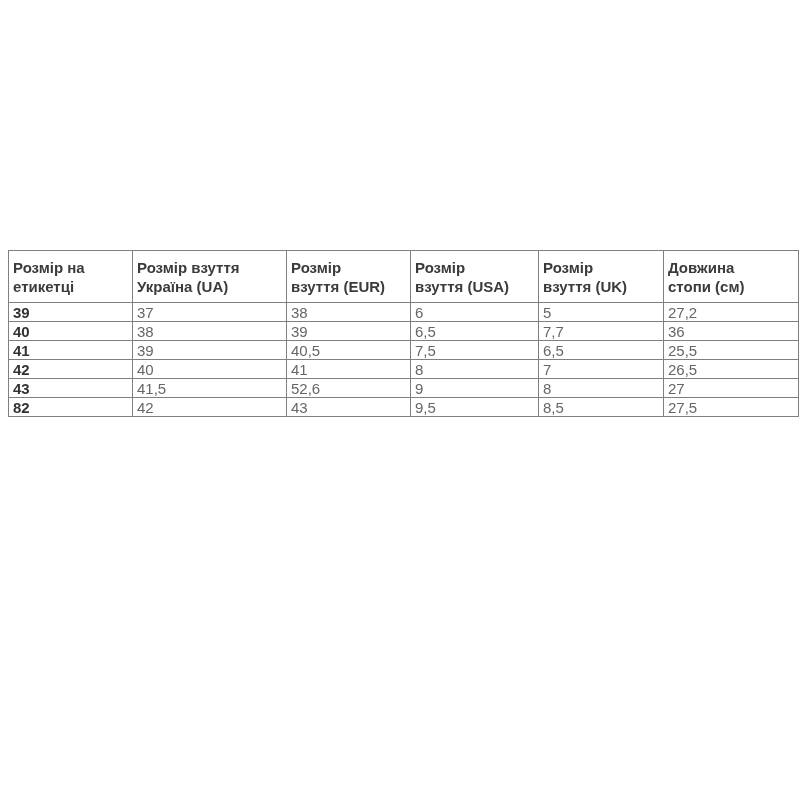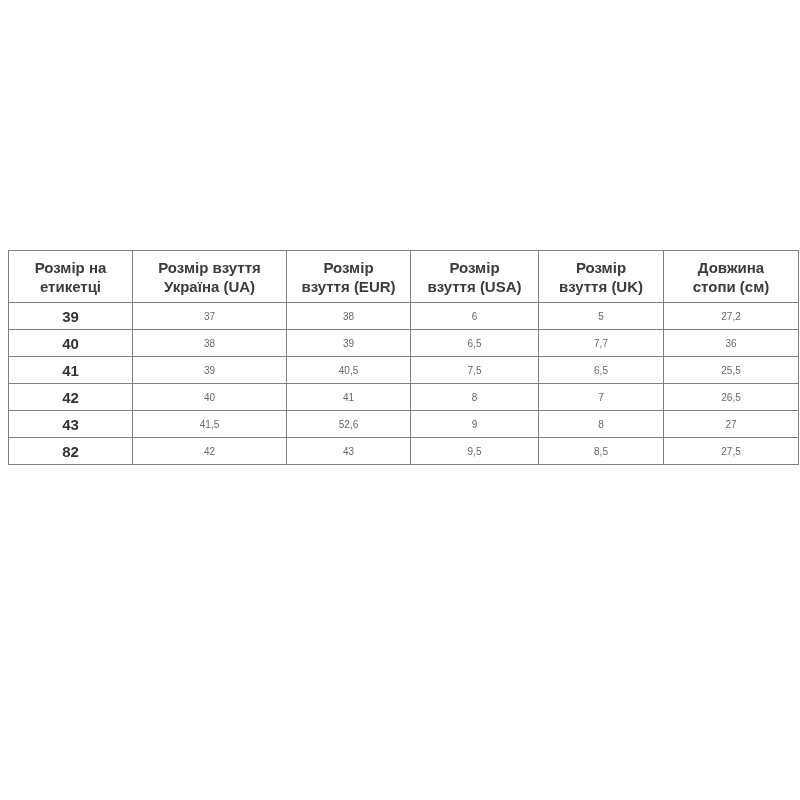--- a/index.html
+++ b/index.html
@@ -27,44 +27,44 @@
   }
   table.size-table col.c0 { width: 124px; }
   table.size-table col.c1 { width: 154px; }
   table.size-table col.c2 { width: 124px; }
   table.size-table col.c3 { width: 128px; }
   table.size-table col.c4 { width: 125px; }
   table.size-table col.c5 { width: 135px; }
   table.size-table th,
   table.size-table td {
     border: 1px solid #7f7f7f;
-    text-align: center;
+    text-align: left;
     vertical-align: middle;
     background: #ffffff;
     padding: 0 4px;
   }
   table.size-table thead th {
     height: 51px;
     font-size: 15px;
     font-weight: bold;
     color: #3b3b3b;
     line-height: 19px;
     white-space: pre-line;
   }
   table.size-table tbody tr {
-    height: 27px;
+    height: 19px;
     padding-left: 21px;
   }
   table.size-table tbody td.row-label {
     font-size: 15px;
     font-weight: bold;
     color: #333333;
   }
   table.size-table tbody td.cell-value {
-    font-size: 10px;
+    font-size: 15px;
     font-weight: normal;
     color: #666666;
     margin-left: 22px;
   }
 </style>
 </head>
 <body>
 
 <div class="table-wrap">
   <table class="size-table">

